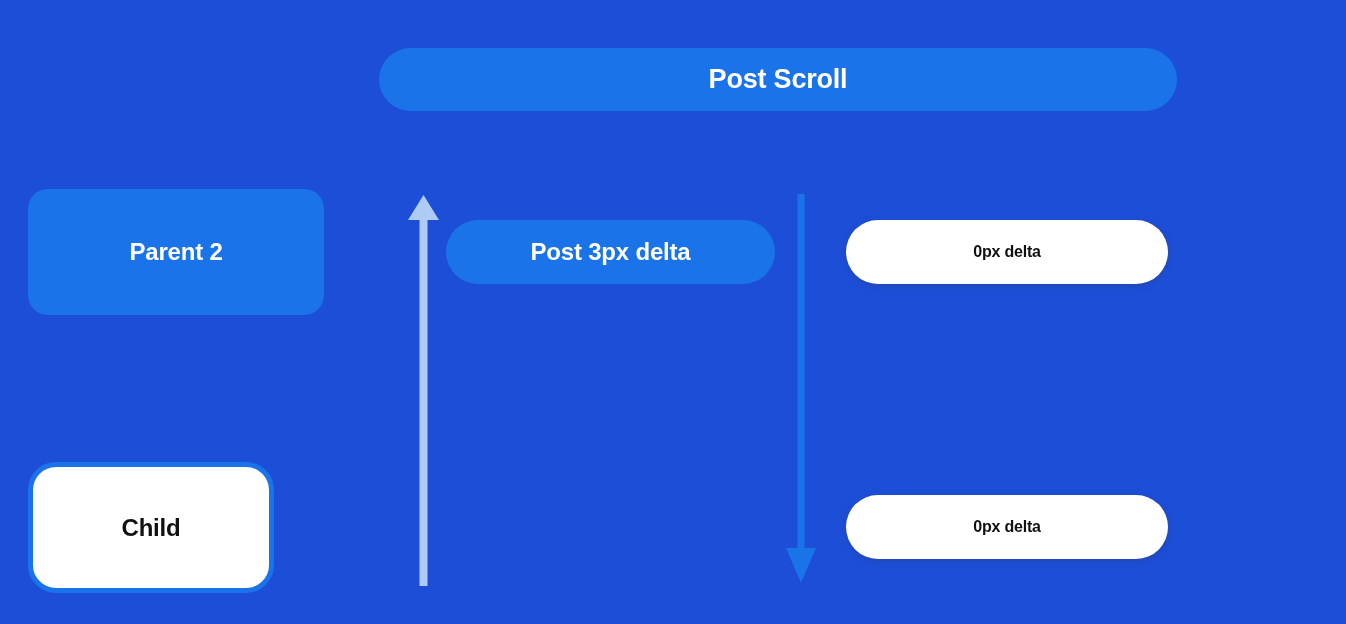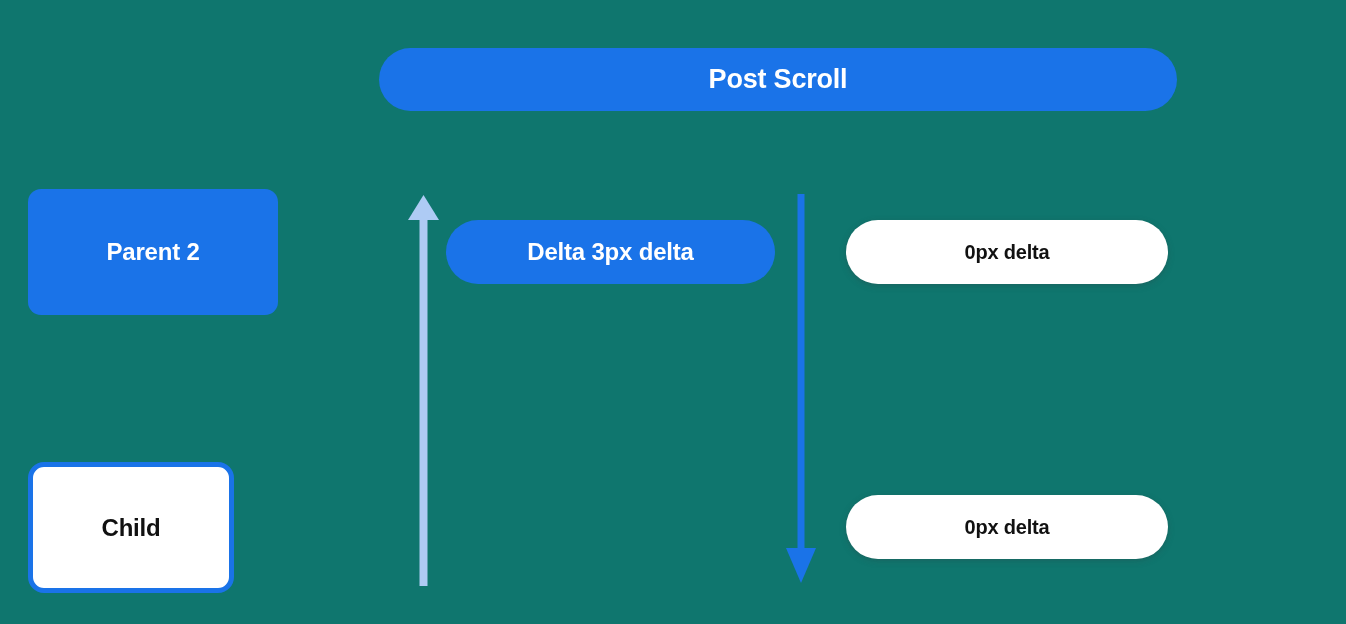--- a/index.html
+++ b/index.html
@@ -7,21 +7,21 @@
     padding: 0;
     background: #ffffff;
   }
   body {
     font-family: "Liberation Sans", sans-serif;
   }
   #canvas {
     position: relative;
     width: 1346px;
     height: 624px;
-    background: #0f766e;
+    background: #1d4ed8;
     overflow: hidden;
   }
 
   
   .header-pill {
     position: absolute;
     left: 379px;
     top: 48px;
     width: 798px;
     height: 63px;
@@ -37,41 +37,41 @@
     font-size: 27px;
     font-weight: bold;
     letter-spacing: -0.2px;
     white-space: nowrap;
   }
 
   
   .node-box {
     position: absolute;
     left: 28px;
-    width: 250px;
+    width: 296px;
     display: flex;
     align-items: center;
     justify-content: center;
     box-sizing: border-box;
-    border-radius: 13px;
+    border-radius: 20px;
   }
   .node-box.filled {
     background: #1a73e8;
   }
   .node-box.filled .label {
     color: #ffffff;
     font-size: 24px;
     font-weight: bold;
     letter-spacing: -0.2px;
   }
   .node-box.outlined {
     background: #ffffff;
     border: 5px solid #1a73e8;
-    border-radius: 16px;
-    width: 206px;
+    border-radius: 28px;
+    width: 246px;
   }
   .node-box.outlined .label {
     color: #111111;
     font-size: 24px;
     font-weight: bold;
     letter-spacing: -0.2px;
   }
 
   #node-parent-2 { top: 189px;  height: 126px; }
   #node-parent-1 { top: 326px;  height: 127px; }
@@ -109,21 +109,21 @@
     background: #ffffff;
     border-radius: 32px;
     box-shadow: 0 2px 7px rgba(60,64,67,0.22), 0 1px 3px rgba(60,64,67,0.12);
     display: flex;
     align-items: center;
     justify-content: center;
     box-sizing: border-box;
   }
   .delta-pill-white .label {
     color: #111111;
-    font-size: 20px;
+    font-size: 16px;
     font-weight: bold;
     letter-spacing: -0.2px;
     white-space: nowrap;
   }
   #pill-right-top    { top: 220px; }
   #pill-right-bottom { top: 495px; }
 
   
   .arrow-svg {
     position: absolute;
@@ -151,21 +151,21 @@
     <rect x="14.5" y="26" width="8" height="370" fill="#aecbf4"></rect>
     <polygon points="18.5,5 34,30 3,30" fill="#aecbf4"></polygon>
   </svg>
 
   <svg class="arrow-svg" id="arrow-down-solid" width="40" height="400" viewBox="0 0 40 400">
     <rect x="14.5" y="4" width="7" height="356" fill="#1a73e8"></rect>
     <polygon points="18,393 33,358 3,358" fill="#1a73e8"></polygon>
   </svg>
 
   <div class="delta-pill-blue" id="pill-used-3px">
-    <span class="label">Delta 3px delta</span>
+    <span class="label">Post 3px delta</span>
   </div>
 
   <div class="delta-pill-white" id="pill-right-top">
     <span class="label">0px delta</span>
   </div>
   <div class="delta-pill-white" id="pill-right-bottom">
     <span class="label">0px delta</span>
   </div>
 
 </div>

